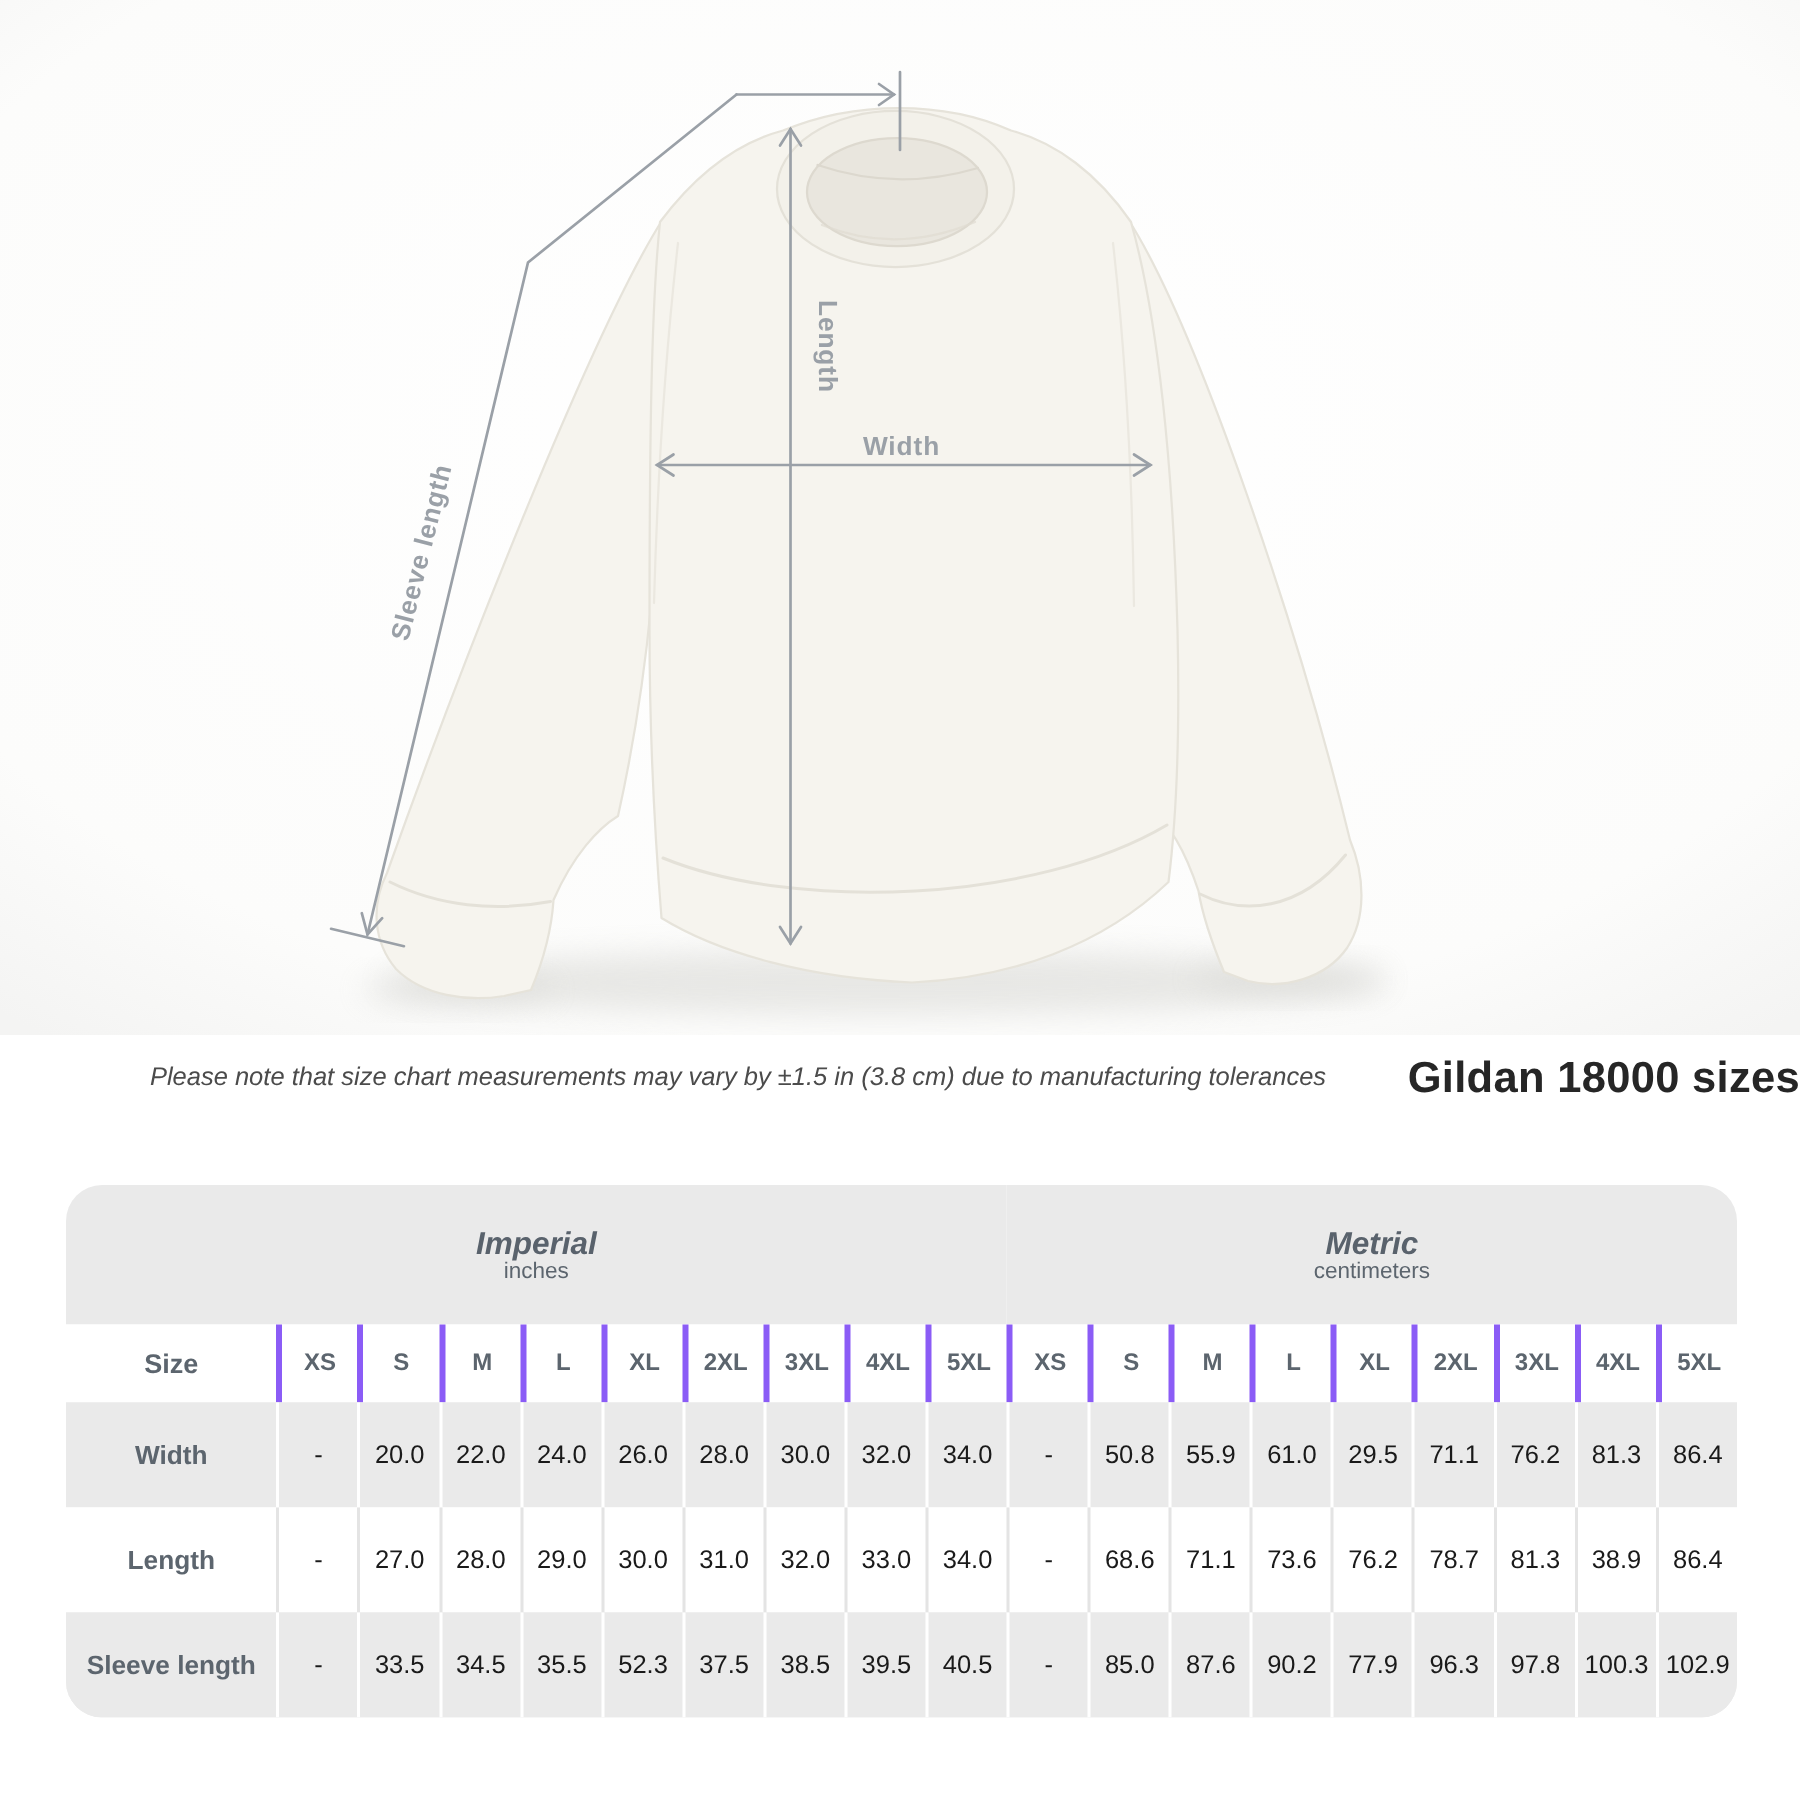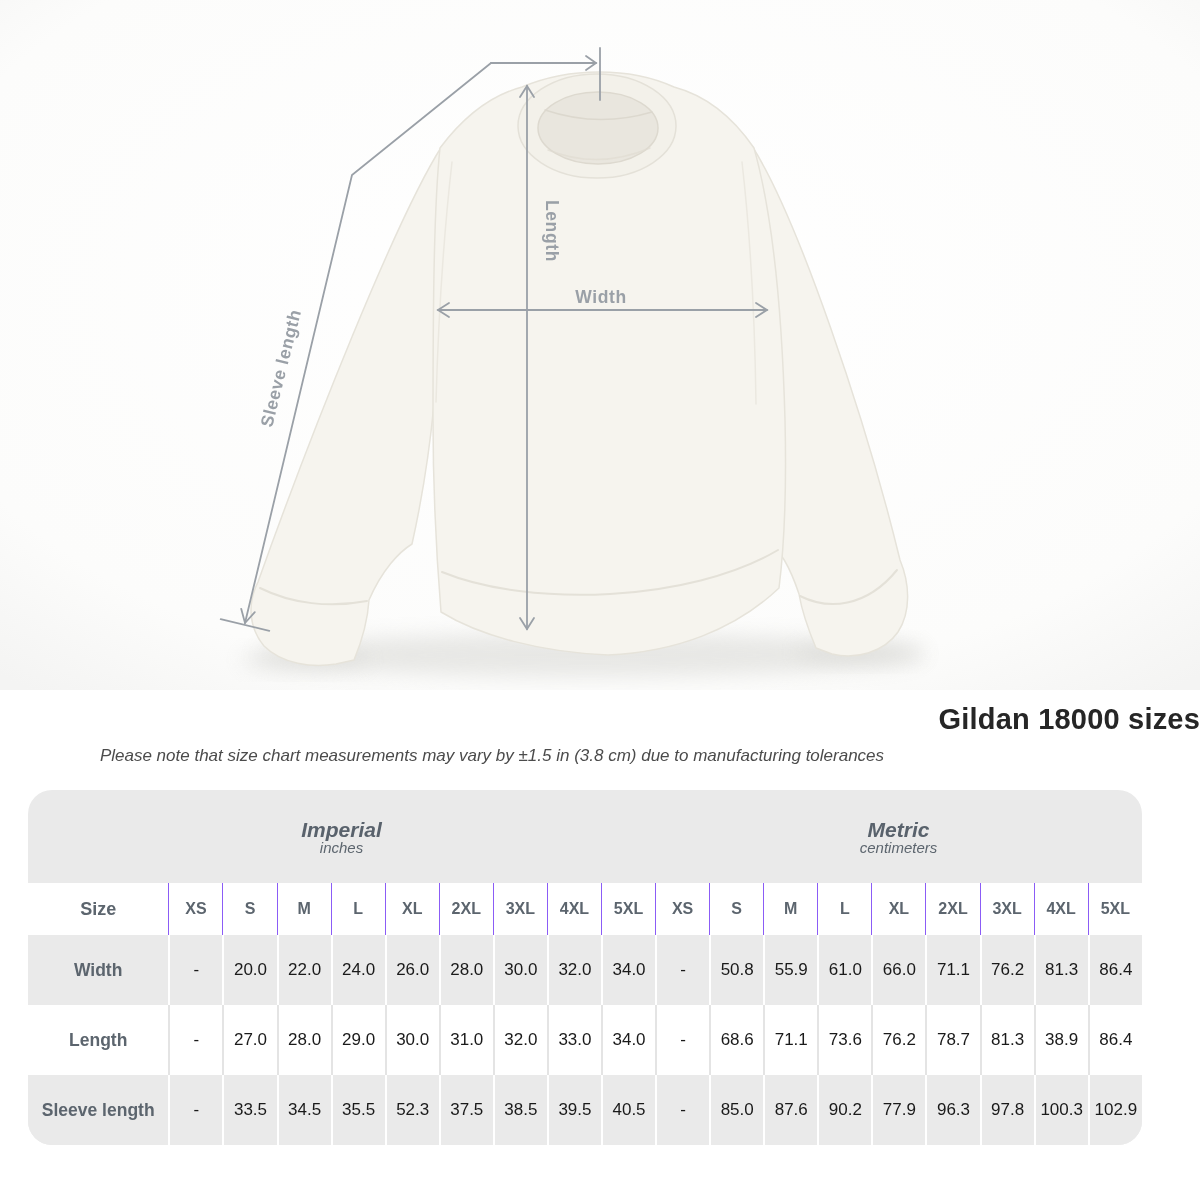--- a/index.html
+++ b/index.html
@@ -14,38 +14,38 @@
   .anno-label{
     font-family:"Liberation Sans","DejaVu Sans",sans-serif;
     font-weight:bold;font-size:17.5px;letter-spacing:.6px;
   }
   
   .title{
     position:absolute;left:0;top:703px;width:1200px;text-align:right;
     font-size:29px;font-weight:bold;color:#262626;letter-spacing:.2px;
   }
   .subtitle{
-    position:absolute;left:0;top:746px;width:984px;text-align:center;
+    position:absolute;left:0;top:708px;width:984px;text-align:center;
     font-size:17px;font-style:italic;color:#4b4b4b;
   }
   
   .table-wrap{
-    position:absolute;left:28px;top:790px;width:1114px;
+    position:absolute;left:44px;top:790px;width:1114px;
     border-radius:24px;overflow:hidden;
   }
   table{width:100%;border-collapse:separate;border-spacing:0;table-layout:fixed;}
   col.col-label{width:12.6%;}
   th,td{padding:0;font-weight:normal;}
   th.group{background:#eaeaea;height:93px;text-align:center;vertical-align:middle;}
   .g-label{font-size:21px;font-weight:bold;font-style:italic;color:#59626c;line-height:1;}
-  .g-unit{font-size:15px;font-style:italic;color:#5c656e;margin-top:0;line-height:1;}
+  .g-unit{font-size:15px;color:#5c656e;margin-top:0;line-height:1;}
   tr.size-row th{background:#ffffff;height:52px;vertical-align:middle;text-align:center;
     font-weight:bold;color:#5c656e;}
   tr.size-row th.size-head{font-size:18px;}
-  tr.size-row th.col-head{font-size:16px;border-left:1px solid #8b5cf6;}
+  tr.size-row th.col-head{font-size:16px;border-left:4px solid #8b5cf6;}
   tbody th.row-label{font-size:17.5px;font-weight:bold;color:#5c656e;
     text-align:center;vertical-align:middle;height:70px;}
   tbody td{height:70px;text-align:center;vertical-align:middle;font-size:17px;color:#1a1a1a;}
   tbody tr.gray,tbody tr.gray th{background:#eaeaea;}
   tbody tr.gray td{background:#eaeaea;border-left:2px solid #ffffff;}
   tbody tr.white,tbody tr.white th{background:#ffffff;}
   tbody tr.white td{background:#ffffff;border-left:2px solid #e4e4e4;}
 </style>
 </head>
 <body>
@@ -223,21 +223,21 @@
           <td>24.0</td>
           <td>26.0</td>
           <td>28.0</td>
           <td>30.0</td>
           <td>32.0</td>
           <td>34.0</td>
           <td>-</td>
           <td>50.8</td>
           <td>55.9</td>
           <td>61.0</td>
-          <td>66.0</td>
+          <td>29.5</td>
           <td>71.1</td>
           <td>76.2</td>
           <td>81.3</td>
           <td>86.4</td>
         </tr>
         <tr class="white">
           <th class="row-label">Length</th>
           <td>-</td>
           <td>27.0</td>
           <td>28.0</td>

